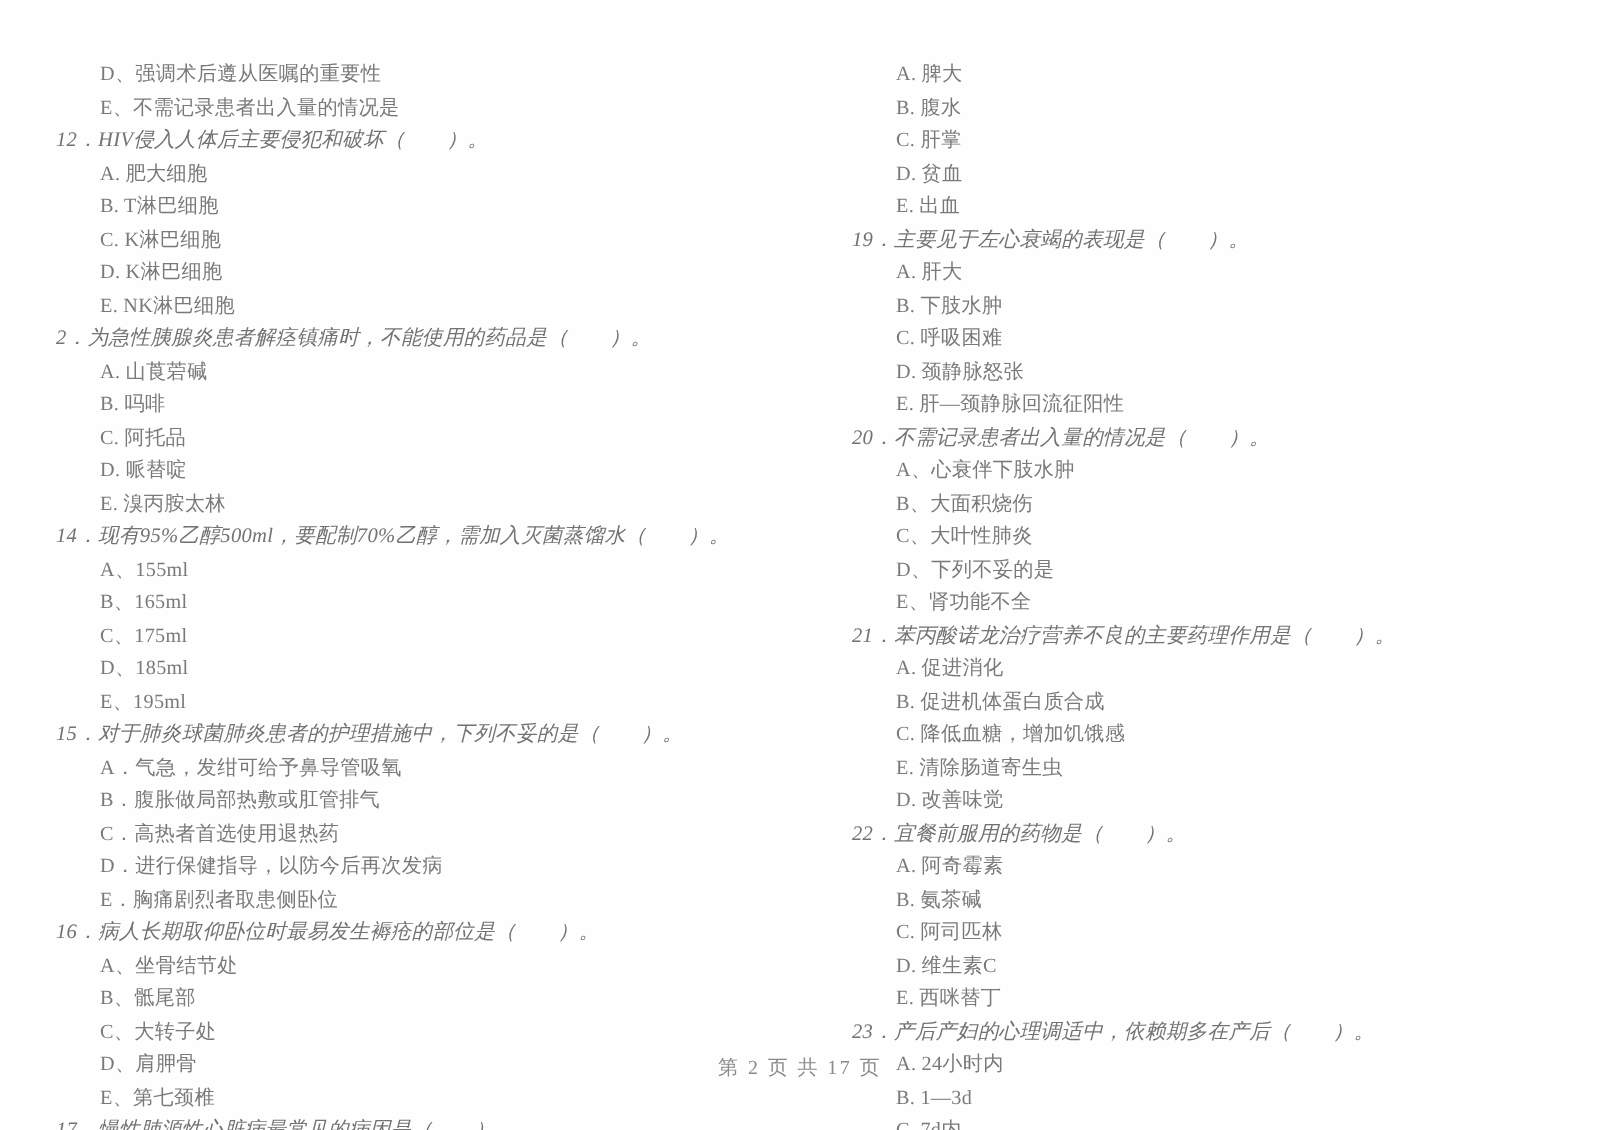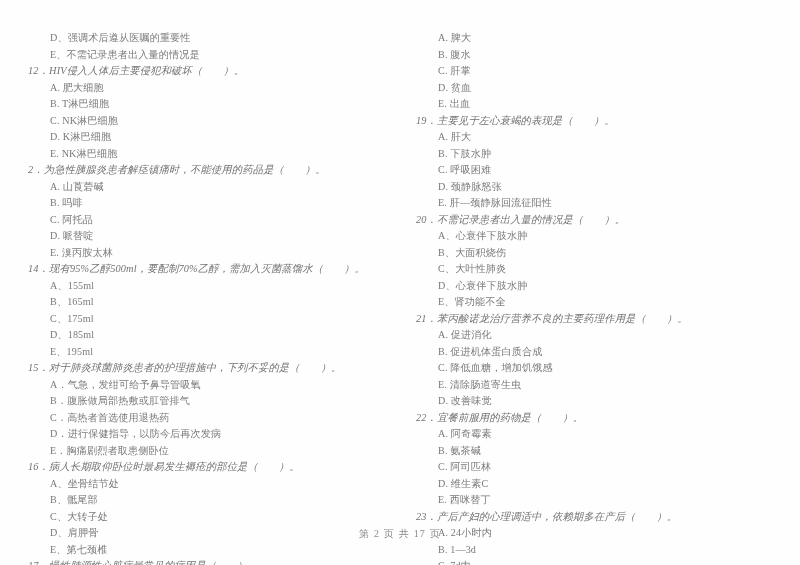--- a/index.html
+++ b/index.html
@@ -19,21 +19,21 @@
     position: relative;
     width: 800px;
     height: 565px;
     box-sizing: border-box;
     padding: 30px 28px 0 28px;
   }
   .columns {
     display: flex;
     flex-direction: row;
     align-items: flex-start;
-    gap: 30px;
+    gap: 40px;
     height: 478px;
   }
   .col {
     width: 358px;
     flex: 0 0 358px;
   }
   .q-stem {
     font-size: 10.3px;
     line-height: 16.5px;
     color: #686868;
@@ -70,21 +70,21 @@
 <body style="background-color: rgb(254, 254, 254);">
 
 <div id="page">
   <div class="columns blur">
     <div class="col" id="left-col">
         <div class="opt">D、强调术后遵从医嘱的重要性</div>
         <div class="opt">E、不需记录患者出入量的情况是</div>
         <div class="q-stem">12．HIV侵入人体后主要侵犯和破坏（　　）。</div>
         <div class="opt">A. 肥大细胞</div>
         <div class="opt">B. T淋巴细胞</div>
-        <div class="opt">C. NK淋巴细胞</div>
+        <div class="opt">C. K淋巴细胞</div>
         <div class="opt">D. K淋巴细胞</div>
         <div class="opt">E. NK淋巴细胞</div>
         <div class="q-stem">2．为急性胰腺炎患者解痉镇痛时，不能使用的药品是（　　）。</div>
         <div class="opt">A. 山莨菪碱</div>
         <div class="opt">B. 吗啡</div>
         <div class="opt">C. 阿托品</div>
         <div class="opt">D. 哌替啶</div>
         <div class="opt">E. 溴丙胺太林</div>
         <div class="q-stem">14．现有95%乙醇500ml，要配制70%乙醇，需加入灭菌蒸馏水（　　）。</div>
         <div class="opt">A、155ml</div>
@@ -115,21 +115,21 @@
         <div class="q-stem">19．主要见于左心衰竭的表现是（　　）。</div>
         <div class="opt">A. 肝大</div>
         <div class="opt">B. 下肢水肿</div>
         <div class="opt">C. 呼吸困难</div>
         <div class="opt">D. 颈静脉怒张</div>
         <div class="opt">E. 肝—颈静脉回流征阳性</div>
         <div class="q-stem">20．不需记录患者出入量的情况是（　　）。</div>
         <div class="opt">A、心衰伴下肢水肿</div>
         <div class="opt">B、大面积烧伤</div>
         <div class="opt">C、大叶性肺炎</div>
-        <div class="opt">D、心衰伴下肢水肿</div>
+        <div class="opt">D、下列不妥的是</div>
         <div class="opt">E、肾功能不全</div>
         <div class="q-stem">21．苯丙酸诺龙治疗营养不良的主要药理作用是（　　）。</div>
         <div class="opt">A. 促进消化</div>
         <div class="opt">B. 促进机体蛋白质合成</div>
         <div class="opt">C. 降低血糖，增加饥饿感</div>
         <div class="opt">E. 清除肠道寄生虫</div>
         <div class="opt">D. 改善味觉</div>
         <div class="q-stem">22．宜餐前服用的药物是（　　）。</div>
         <div class="opt">A. 阿奇霉素</div>
         <div class="opt">B. 氨茶碱</div>

